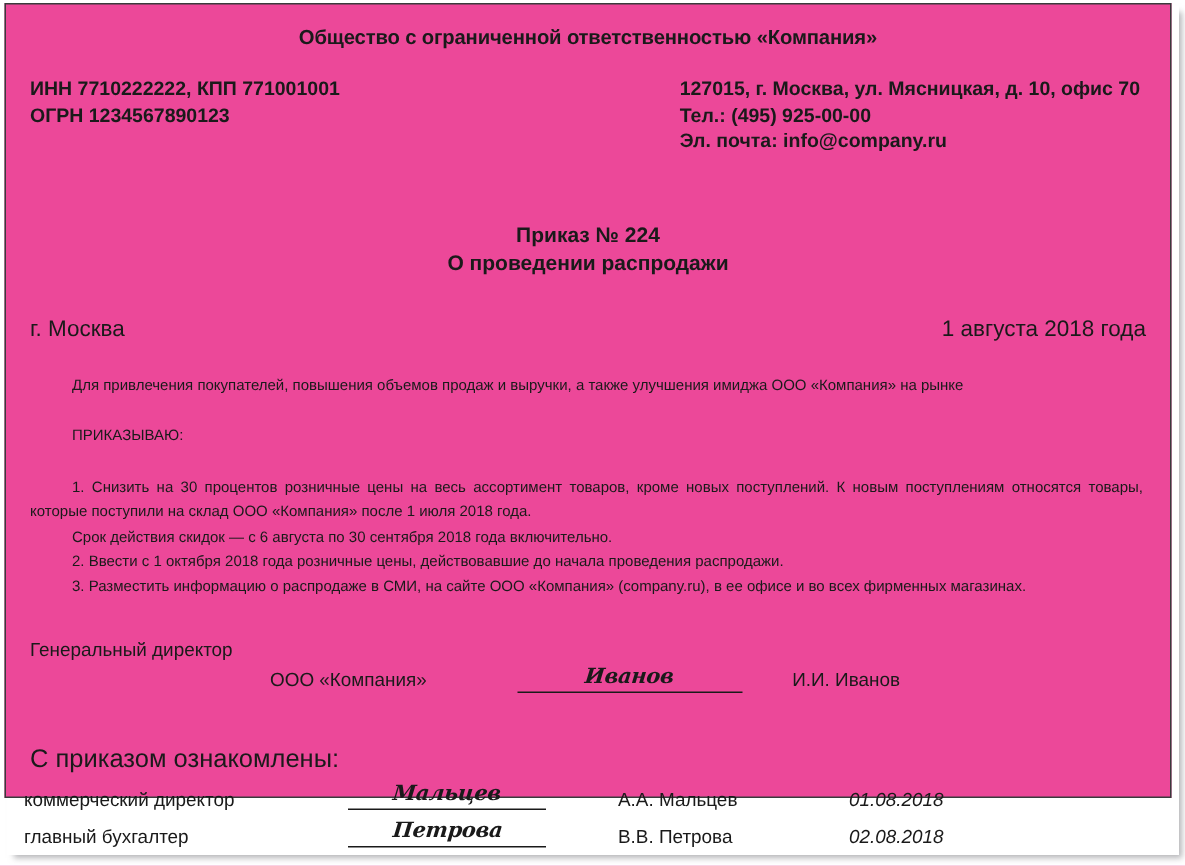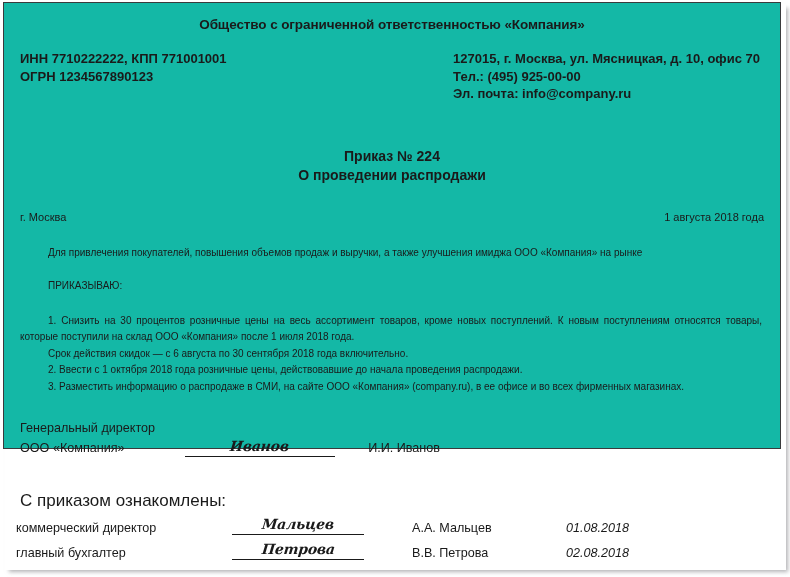--- a/index.html
+++ b/index.html
@@ -24,22 +24,22 @@
     height: 566px;
     background: #ffffff;
     box-shadow: 3px 3px 4px -1px rgba(120,120,125,0.55);
   }
 
   .doc {
     position: absolute;
     left: 3px;
     top: 2px;
     width: 778px;
-    height: 447px;
-    background: #14b8a6;
+    height: 530px;
+    background: #ec4899;
     border: 1.6px solid #3a3a3c;
     box-sizing: border-box;
     padding: 8px 12px 0 12px;
   }
 
   
   .org-title {
     text-align: center;
     font-weight: bold;
     font-size: 13.5px;
@@ -66,21 +66,21 @@
     font-weight: bold;
     font-size: 14px;
     line-height: 19px;
     margin-top: 44px;
   }
 
   
   .city-date {
     display: flex;
     justify-content: space-between;
-    font-size: 11px;
+    font-size: 15px;
     margin-top: 26px;
     padding: 0 4px 0 4px;
   }
 
   
   .body-text {
     font-size: 10px;
     line-height: 16.6px;
     padding: 0 6px 0 4px;
   }
@@ -101,21 +101,21 @@
   
   .sig-director {
     margin-top: 24px;
     padding: 0 8px 0 4px;
     font-size: 12.6px;
     line-height: 17px;
   }
   .sig-row {
     display: flex;
     align-items: flex-end;
-    justify-content: flex-start;
+    justify-content: center;
   }
   .sig-role-2 { width: 165px; }
   .sig-slot {
     position: relative;
     width: 150px;
     text-align: center;
     border-bottom: 1.2px solid #1a1a1a;
     height: 19px;
   }
   .sig-ink {

